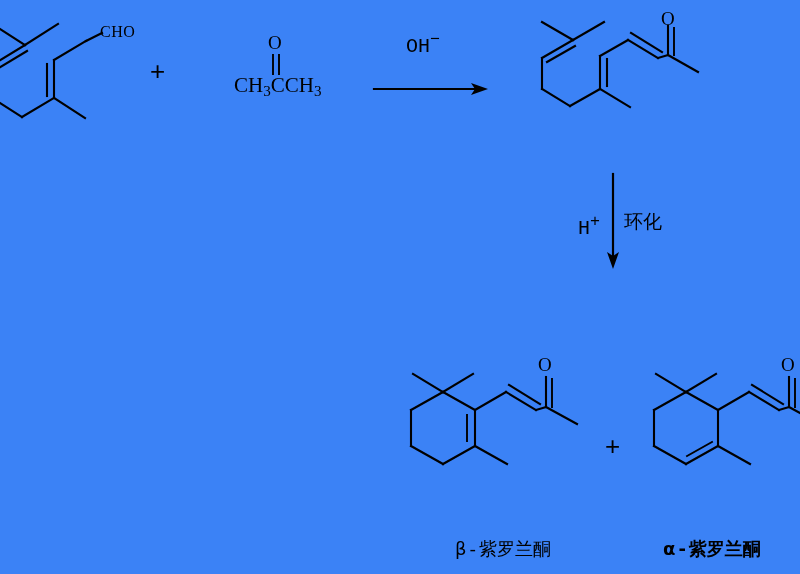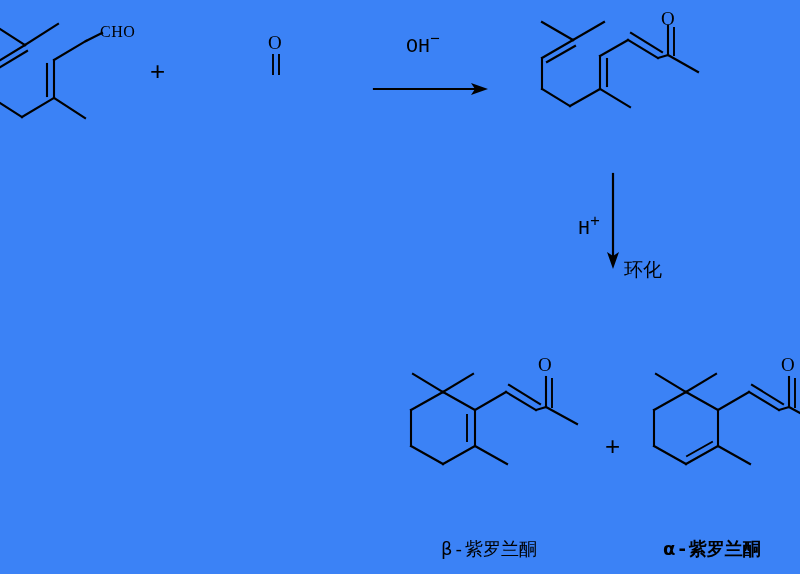--- a/index.html
+++ b/index.html
@@ -47,21 +47,20 @@
     font-size: 26px;
     font-weight: 500;
   }
   .cond-label {
     font-family: Liberation Mono, monospace;
     font-size: 20px;
   }
   .cn-label {
     font-family: "DejaVu Sans", "Liberation Sans", sans-serif;
     font-size: 19px;
-    margin-top: 48px;
   }
   .name-label {
     font-family: "DejaVu Sans", "Liberation Sans", sans-serif;
     font-size: 18px;
   }
   .name-label .greek {
     font-family: "DejaVu Sans", "Liberation Sans", sans-serif;
   }
   svg.struct {
     position: absolute;
@@ -108,20 +107,23 @@
   </svg>
   <div class="lbl cho-label" style="left:100px; top:24px;">CHO</div>
 
   <div class="lbl plus-sign" style="left:150px; top:58px;">+</div>
 
   <div class="lbl atom-o" style="left:268px; top:33px;">O</div>
   <svg class="struct" style="left:268px; top:54px;" width="26" height="26" viewBox="0 0 26 26">
     <line class="bond-thin" x1="5" y1="1" x2="5" y2="20"></line>
     <line class="bond-thin" x1="11" y1="1" x2="11" y2="20"></line>
   </svg>
+  <div class="lbl formula" style="left:234px; top:75px;">
+    <span><span>CH</span><sub>3</sub></span><span>C</span><span><span>CH</span><sub>3</sub></span>
+  </div>
 
   <div class="lbl cond-label" style="left:406px; top:32px;">
     <span>OH</span><sup>−</sup>
   </div>
   <svg class="struct" style="left:374px; top:78px;" width="120" height="22" viewBox="0 0 120 22">
     <line class="arrow-shaft" x1="0" y1="11" x2="108" y2="11"></line>
     <polygon class="arrow-head" points="114,11 97,5 101,11 97,17"></polygon>
   </svg>
 
   <svg class="struct" style="left:518px; top:12px;" width="215" height="110" viewBox="0 0 215 110">
@@ -215,20 +217,20 @@
     <line class="bond" x1="70" y1="60" x2="101" y2="42"></line>
     <line class="bond" x1="101" y1="42" x2="131" y2="60"></line>
     <line class="bond" x1="104" y1="35" x2="135" y2="54"></line>
     <line class="bond" x1="131" y1="60" x2="141" y2="57"></line>
     <line class="bond" x1="141" y1="57" x2="141" y2="27"></line>
     <line class="bond-thin" x1="147" y1="57" x2="147" y2="29"></line>
     <line class="bond" x1="141" y1="57" x2="172" y2="74"></line>
   </svg>
   <div class="lbl atom-o" style="left:781px; top:355px;">O</div>
 
-  <div class="lbl name-label" style="left:441px; top:540px;">
+  <div class="lbl name-label" style="left:455px; top:540px;">
     <span class="greek">β</span><span style="margin:0 3px;">-</span><span>紫罗兰酮</span>
   </div>
   <div class="lbl name-label" style="left:663px; top:540px;font-weight:bold;">
     <span class="greek">α</span><span style="margin:0 3px;">-</span><span>紫罗兰酮</span>
   </div>
 
 </div>
 
 </body></html>

